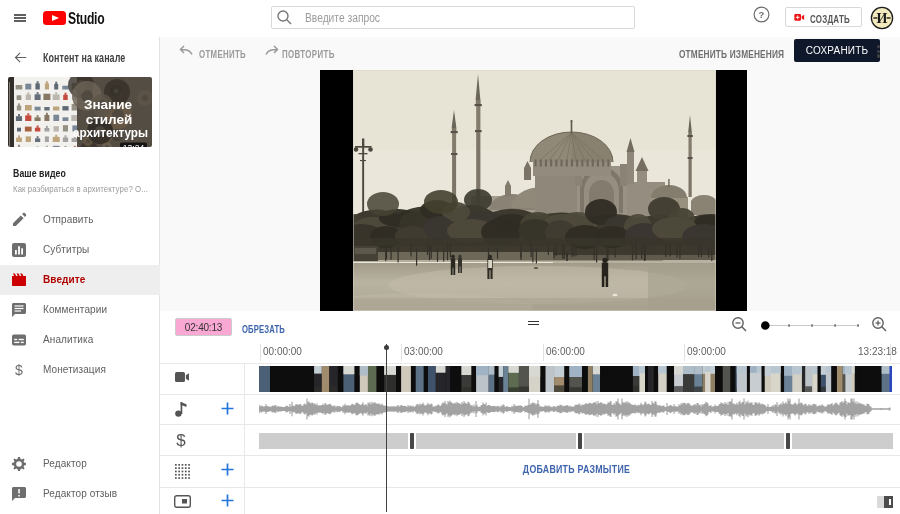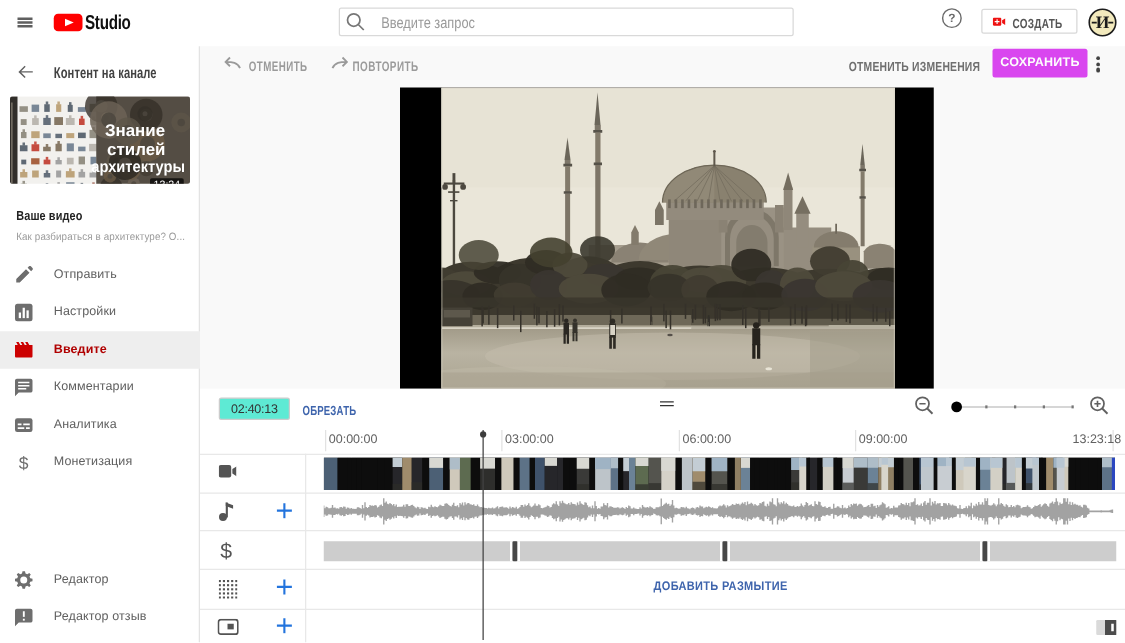--- a/index.html
+++ b/index.html
@@ -17,34 +17,34 @@
 #createbtn{left:785px;top:7px;width:77px;height:20px;border:1px solid #d8d8d8;border-radius:2px;background:#fff}
 #createtxt{left:810px;top:12.5px;font-size:10.5px;font-weight:700;color:#555;letter-spacing:.3px;transform:scaleX(.76);transform-origin:0 0}
 
 
 #bar2{left:160px;top:37px;width:740px;height:274px;background:#f9f9f9}
 #conttxt{left:43px;top:51px;font-size:12.5px;font-weight:700;color:#424242;letter-spacing:.1px;transform:scaleX(.715);transform-origin:0 0}
 .toolt{font-size:11px;font-weight:700;color:#9a9a9a;letter-spacing:.5px}
 #undotxt{left:199px;top:48px;transform:scaleX(.71);transform-origin:0 0}
 #redotxt{left:282px;top:48px;transform:scaleX(.72);transform-origin:0 0}
 #discardtxt{left:679px;top:47.5px;color:#6f6f6f;font-size:10.5px;letter-spacing:.2px;transform:scaleX(.79);transform-origin:0 0}
-#savebtn{left:794px;top:39px;width:76px;height:23px;background:#d946ef;border-radius:2px;color:#fdfdfd;font-size:10px;font-weight:700;letter-spacing:.2px;text-align:center;line-height:23px}
+#savebtn{left:794px;top:39px;width:86px;height:23px;background:#0f172a;border-radius:2px;color:#fdfdfd;font-size:10px;font-weight:400;letter-spacing:.2px;text-align:center;line-height:23px}
 #dots3 div{position:absolute;left:877px;width:3.4px;height:3.4px;border-radius:50%;background:#424242}
 
 #sidebar{left:0;top:37px;width:160px;height:477px;background:#fff;border-right:1px solid #e3e3e3}
 #thumb{left:8px;top:77px;width:144px;height:70px;border-radius:2px;overflow:hidden}
 #vtitle{left:13px;top:167px;font-size:10.5px;font-weight:700;color:#222;letter-spacing:.1px;transform:scaleX(.83);transform-origin:0 0}
 #vsub{left:13px;top:184px;font-size:8.5px;color:#9a9a9a;letter-spacing:.1px;transform:scaleX(.92);transform-origin:0 0}
 .mitem{position:absolute;left:0;width:160px;height:30px}
 .mitem .lbl{position:absolute;left:43px;top:9px;font-size:10px;color:#606060;letter-spacing:.1px}
 .mitem.sel{background:#eee}
 .mitem.sel .lbl{color:#b00000;font-weight:700}
 
 #tl{left:160px;top:311px;width:740px;height:203px;background:#fff}
-#tcbox{left:175px;top:318px;width:57px;height:18px;border:1px solid #ccc;border-radius:2px;background:#5eead4;font-size:10px;color:#333;text-align:center;line-height:17px;letter-spacing:-.2px}
+#tcbox{left:175px;top:318px;width:57px;height:18px;border:1px solid #ccc;border-radius:2px;background:#f9a8d4;font-size:10px;color:#333;text-align:center;line-height:17px;letter-spacing:-.2px}
 #trimtxt{left:242px;top:323px;font-size:10.5px;font-weight:700;color:#3e64ac;letter-spacing:.2px;transform:scaleX(.73);transform-origin:0 0}
 #handle div{position:absolute;left:528px;width:11px;height:1.8px;background:#333}
 .rlabel{position:absolute;top:346px;font-size:10px;color:#616161;letter-spacing:0}
 .rtick{position:absolute;top:344px;width:1px;height:17px;background:#e2e2e2}
 .hline{position:absolute;left:160px;width:740px;height:1px;background:#e8e8e8}
 #gutv{left:244px;top:363px;width:1px;height:151px;background:#e8e8e8}
 #blurtxt{left:260px;top:464px;width:633px;text-align:center;font-size:10px;font-weight:700;color:#3e64ac;letter-spacing:.3px;transform:scaleX(.88);transform-origin:50% 50%}
 #endel{left:876.5px;top:496px;width:16px;height:12px;background:#dadada;border-radius:1px}
 #endel div{position:absolute;right:0;top:0;width:8.4px;height:12px;background:#4c4c4c}
 #endel i{position:absolute;right:1.3px;top:3px;width:1.8px;height:6px;background:#fff}
@@ -239,21 +239,21 @@
       </svg>
       <span class="lbl">Отправить</span>
     </div>
     <div class="mitem" style="top:235px">
       <svg style="position:absolute;left:11px;top:7px" width="16" height="16" viewBox="0 0 16 16">
         <rect x="1" y="1" width="14" height="14" rx="2" fill="#6e6e6e"></rect>
         <rect x="4" y="8" width="1.8" height="4.5" fill="#fff"></rect>
         <rect x="7.1" y="4.2" width="1.8" height="8.3" fill="#fff"></rect>
         <rect x="10.2" y="6.3" width="1.8" height="6.2" fill="#fff"></rect>
       </svg>
-      <span class="lbl">Настройки</span>
+      <span class="lbl">Субтитры</span>
     </div>
     <div class="mitem sel" style="top:265px">
       <svg style="position:absolute;left:11px;top:7px" width="16" height="16" viewBox="0 0 16 16">
         <path d="M1 4 L3.2 4 L1.9 1.5 L3.9 1.5 L5.2 4 L6.8 4 L5.5 1.5 L7.5 1.5 L8.8 4 L10.4 4 L9.1 1.5 L11.1 1.5 L12.4 4 L15 4 L15 13 C15 13.6 14.6 14 14 14 L2 14 C1.4 14 1 13.6 1 13 Z" fill="#c00"></path>
       </svg>
       <span class="lbl">Введите</span>
     </div>
     <div class="mitem" style="top:295px">
       <svg style="position:absolute;left:11px;top:7px" width="16" height="16" viewBox="0 0 16 16">
         <path d="M1 2.5 C1 1.7 1.7 1 2.5 1 L13.5 1 C14.3 1 15 1.7 15 2.5 L15 10.5 C15 11.3 14.3 12 13.5 12 L4 12 L1 15 Z" fill="#6e6e6e"></path>

